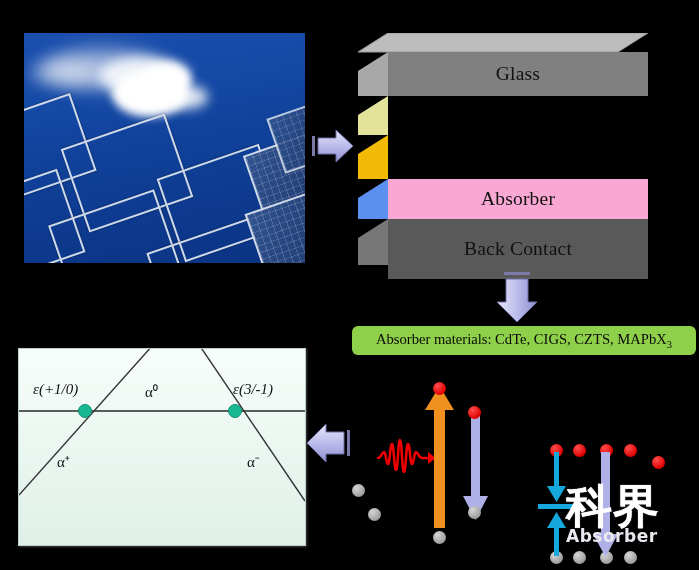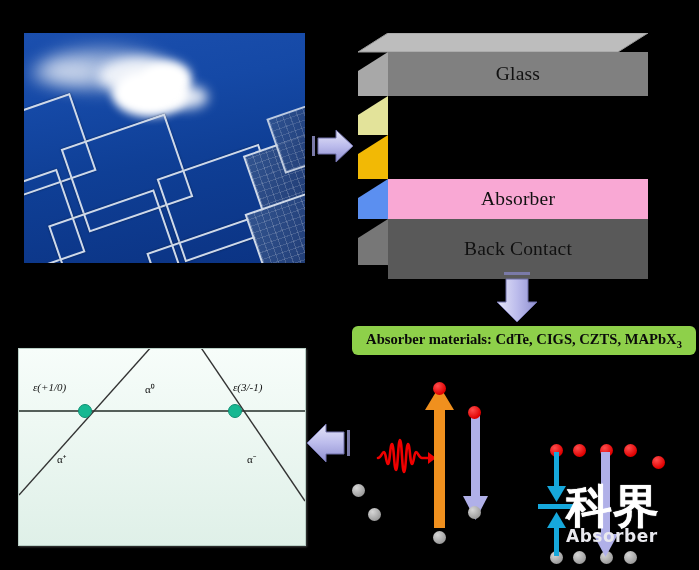--- a/index.html
+++ b/index.html
@@ -31,28 +31,28 @@
   #stack{position:absolute;left:358px;top:33px;width:290px;height:232px;}
   .lyr{position:absolute;left:30px;right:0;display:flex;align-items:center;
        justify-content:center;color:#111;font-size:19.5px;letter-spacing:.2px;}
   .side{position:absolute;left:0;width:32px;}
   .topcap{position:absolute;left:0;top:0;width:100%;}
 
   
   #banner{position:absolute;left:352px;top:326px;width:344px;height:29px;
           background:#8ed04a;border-radius:6px;display:flex;align-items:center;
           justify-content:center;box-shadow:0 1px 2px rgba(0,0,0,.45);}
-  #banner span{color:#0a0a0a;font-size:14.6px;font-weight:bold;white-space:nowrap;}
+  #banner span{color:#0a0a0a;font-size:14.6px;font-weight:normal;white-space:nowrap;}
   #banner sub{font-size:10.5px;}
 
   
   #plot{position:absolute;left:18px;top:348px;width:286px;height:196px;
         background:linear-gradient(180deg,#f7fdfa 0%,#eef8f3 38%,#dff0e8 100%);
         border:1px solid #b9cfc6;box-shadow:1px 1px 2px rgba(255,255,255,.25);}
-  .plab{position:absolute;color:#111;font-size:11px;font-style:italic;white-space:nowrap;}
+  .plab{position:absolute;color:#111;font-size:15px;font-style:italic;white-space:nowrap;}
   .plab.ns{font-style:normal;}
 
   
   #recomb{position:absolute;left:330px;top:368px;width:369px;height:202px;}
   .dotE{position:absolute;width:13px;height:13px;border-radius:50%;
         background:radial-gradient(circle at 35% 30%,#ff4d4d,#e00000 70%);}
   .dotH{position:absolute;width:13px;height:13px;border-radius:50%;
         background:radial-gradient(circle at 35% 30%,#d6d6d6,#9a9a9a 75%);}
 
   

